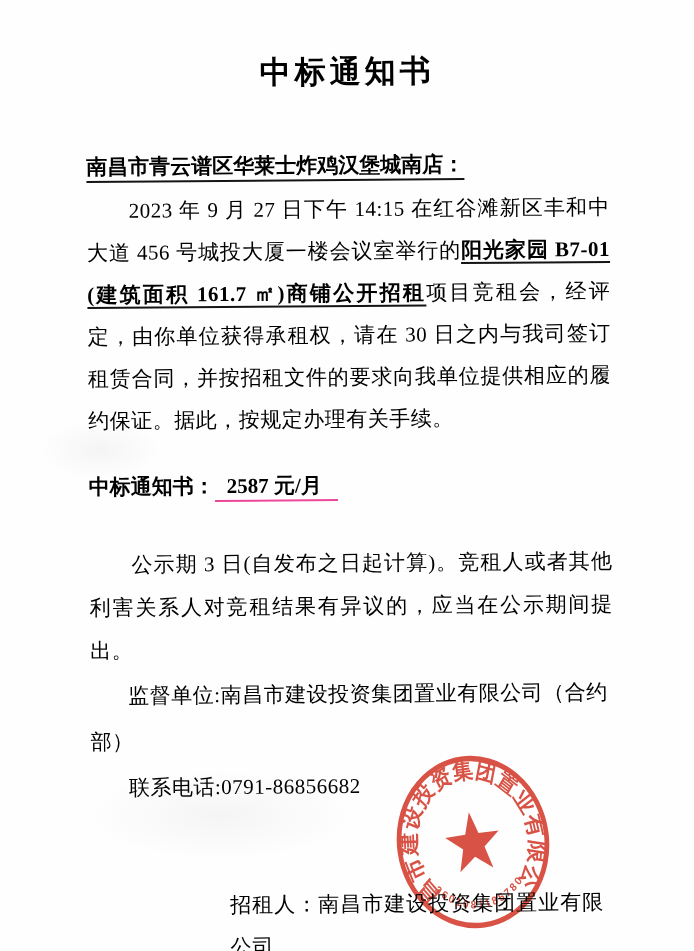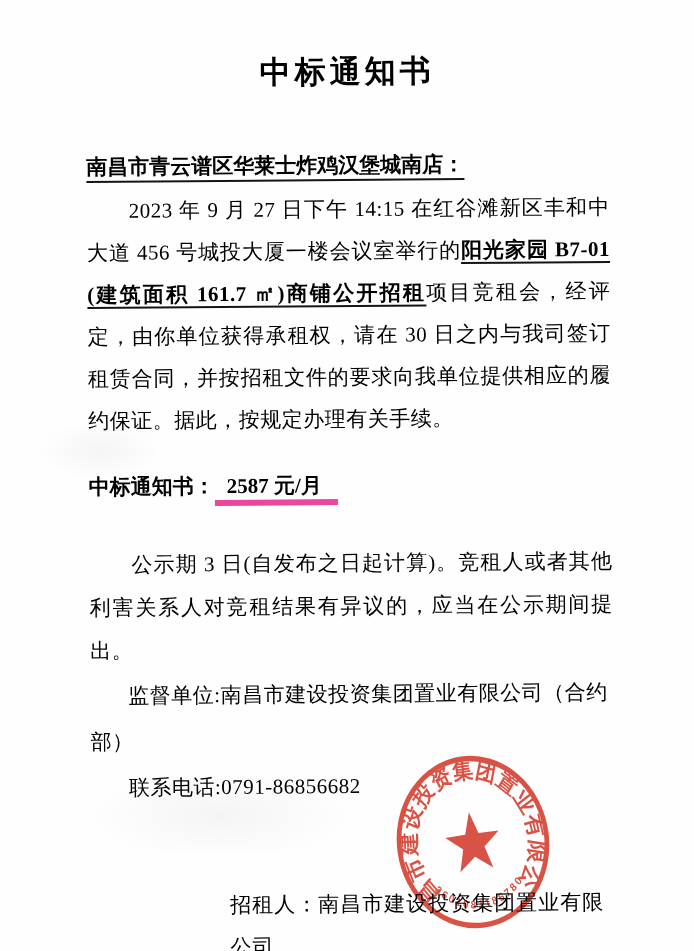--- a/index.html
+++ b/index.html
@@ -68,21 +68,21 @@
     font-weight: bold;
     border-bottom: 2px solid #141414;
   }
   .result-line {
     margin: 24px 0 0 0;
     font-size: 21px;
     font-weight: bold;
     line-height: 42px;
   }
   .result-value {
-    border-bottom: 6px solid #ec4899;
+    border-bottom: 2px solid #ec4899;
     padding: 0 16px 2px 12px;
   }
   .notice-para {
     margin: 36px 0 0 0;
     font-size: 21px;
     line-height: 43px;
     text-align: justify;
     text-indent: 2em;
     word-break: break-all;
     letter-spacing: 0.5px;

